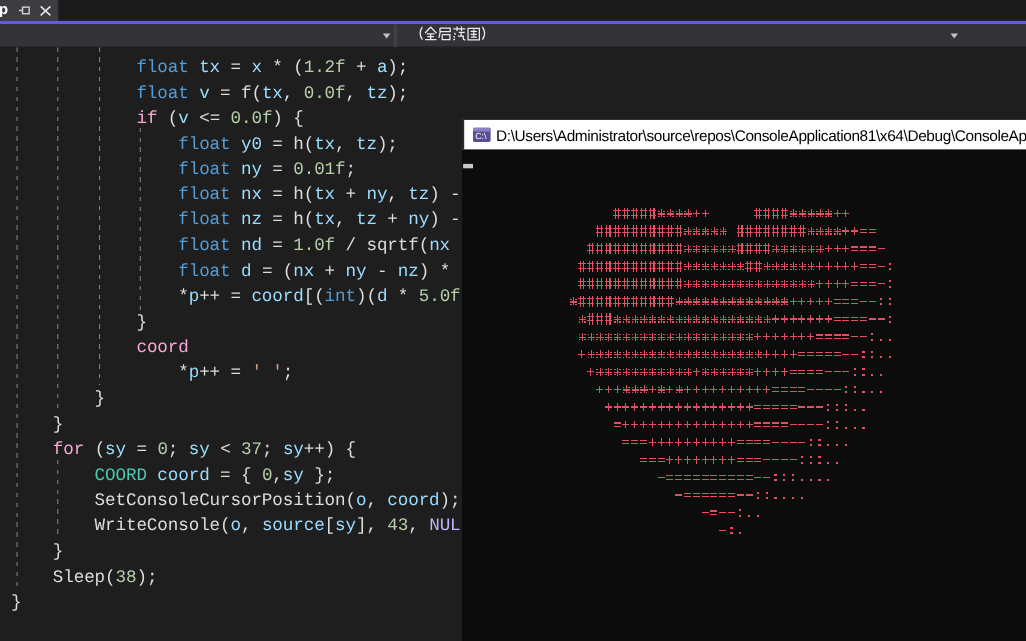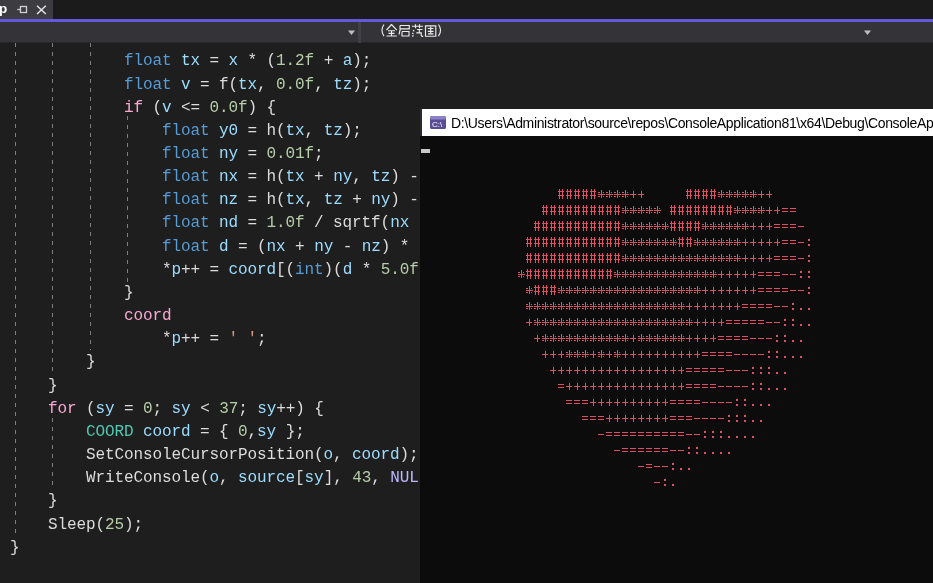--- a/index.html
+++ b/index.html
@@ -73,21 +73,21 @@
             }
             <span class="c">coord</span>
                 *<span class="v">p</span>++ = <span class="s">' '</span>;
         }
     }
     <span class="c">for</span> (<span class="v">sy</span> = <span class="n">0</span>; <span class="v">sy</span> &lt; <span class="n">37</span>; <span class="v">sy</span>++) {
         <span class="t">COORD</span> <span class="v">coord</span> = { <span class="n">0</span>,<span class="v">sy</span> };
         SetConsoleCursorPosition(<span class="v">o</span>, <span class="v">coord</span>);
         WriteConsole(<span class="v">o</span>, <span class="v">source</span>[<span class="v">sy</span>], <span class="n">43</span>, <span class="m">NULL</span>);
     }
-    Sleep(<span class="n">25</span>);
+    Sleep(<span class="n">38</span>);
 }</pre>
 </div>
 <div id="console">
   <div id="ctitle">
     <svg width="18" height="16" style="position:absolute;left:8px;top:7px">
       <rect x="0" y="0" width="16" height="13" rx="1.5" fill="#5a4d94"></rect>
       <rect x="0" y="0" width="16" height="3.5" rx="1.5" fill="#8d82c4"></rect>
       <text x="2" y="10.5" font-size="8" fill="#fff" font-family="Liberation Sans">C:\</text>
     </svg>
     <div id="ctext">D:\Users\Administrator\source\repos\ConsoleApplication81\x64\Debug\ConsoleApplication81.exe</div>

